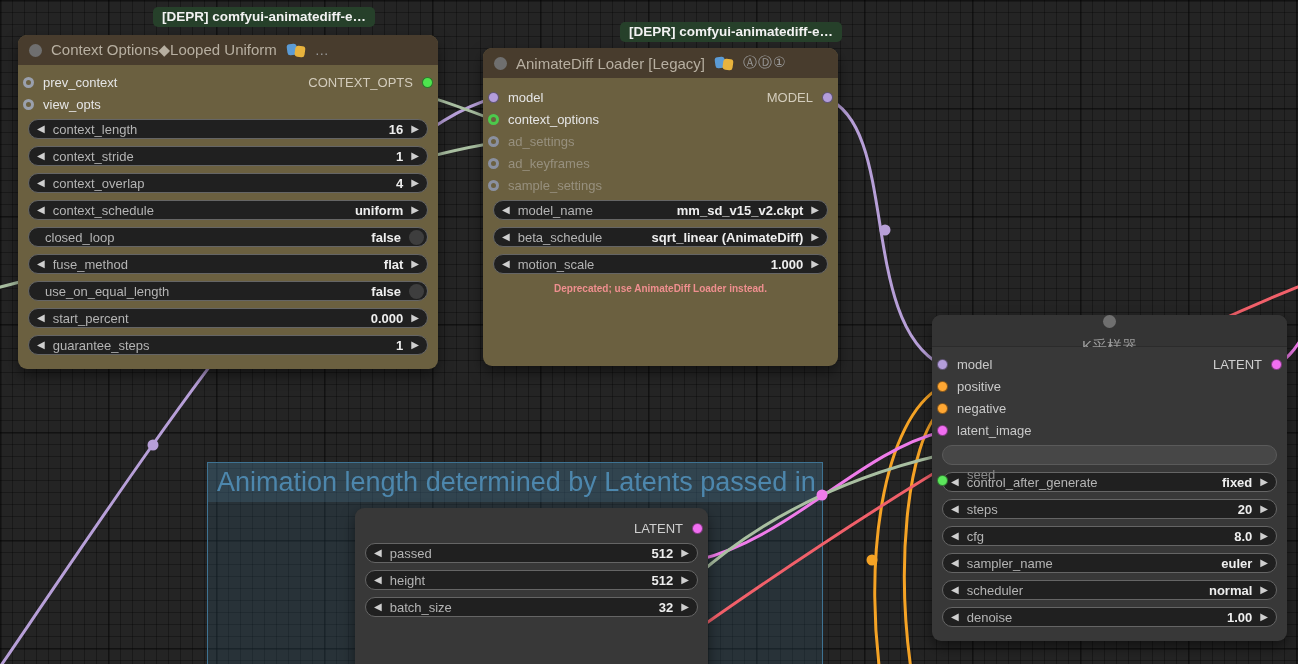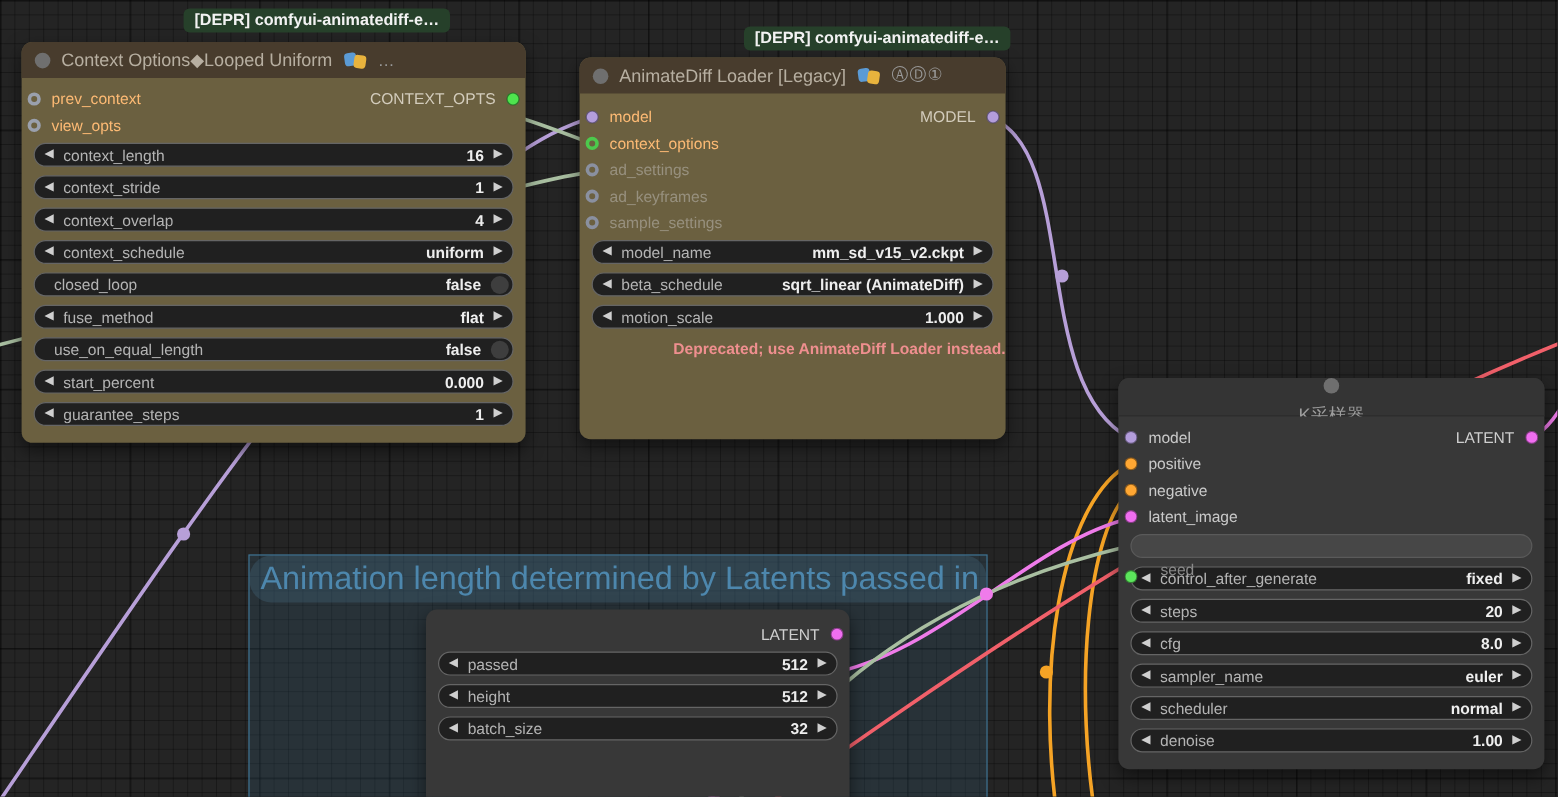--- a/index.html
+++ b/index.html
@@ -30,49 +30,49 @@
   .node.dark{background:#383838;}
   .node.dark .ntitle{background:#343434;color:#9d9d9d;box-shadow:inset 0 -1px 0 #2b2b2b;flex-direction:column;}
   .ndot{width:13px;height:13px;border-radius:50%;background:#6f6f6f;flex:0 0 auto;}
   .title-badges{color:#9a9a9a;font-size:14px;letter-spacing:1px;}
   .nbody{position:relative;}
   .prow{height:22px;display:flex;align-items:center;justify-content:space-between;padding:0 5px;}
   .port{display:flex;align-items:center;gap:9px;font-size:13px;}
   .pdot{width:11px;height:11px;border-radius:50%;box-sizing:border-box;flex:0 0 auto;}
   .pdot.fill{border:1px solid rgba(0,0,0,.45);}
   .pdot.ring{border:3px solid;background:transparent;}
-  .plabel{color:#fdba74;}
+  .plabel{color:#e5e5e5;}
   .dark .plabel{color:#c9c9c9;}
   .plabel.dim{color:#97907e;}
   .port.out .plabel{color:#d3ccbc;}
   .dark .port.out .plabel{color:#cfcfcf;}
   .widgets{padding-top:4px;}
   .widget{height:20px;border-radius:10px;background:#202020;border:1px solid #656565;
     display:flex;align-items:center;font-size:13px;color:#b4b4b4;
     padding:0 8px;margin:0 10px 7px;box-sizing:border-box;white-space:nowrap;}
   .widget .arrow{font-size:10px;color:#cfcfcf;line-height:1;flex:0 0 auto;}
   .widget .wlabel{margin-left:8px;overflow:hidden;}
   .widget .wvalue{margin-left:auto;margin-right:8px;color:#eee;font-weight:bold;}
   .widget .knob{width:15px;height:15px;border-radius:50%;margin-right:-5px;flex:0 0 auto;}
   .widget.plain{background:#474747;border:1px solid #5a5a5a;color:#8a8a8a;}
   .widget.plain .wlabel{margin-left:16px;margin-top:38px;}
-  .warning{text-align:right;font-weight:bold;font-size:13px;margin-top:9px;}
+  .warning{text-align:center;font-weight:bold;font-size:10px;margin-top:9px;}
   .seedport{position:absolute;left:5px;}
   
   .depr-badge{position:absolute;z-index:4;background:#26402a;color:#f2f2f2;font-weight:bold;
     font-size:13.5px;padding:2px 9px 3px;border-radius:5px;white-space:nowrap;}
   .masks-icon{flex:0 0 auto;}
 </style>
 </head>
 <body>
 
 <div class="canvas"></div>
 
 <div class="group" style="border-color: rgb(62, 114, 146);">
-  <div class="group-title" style="color: rgb(77, 135, 173); border-radius: 18px;">Animation length determined by Latents passed in</div>
+  <div class="group-title" style="color: rgb(77, 135, 173);">Animation length determined by Latents passed in</div>
 </div>
 
 <svg class="wires" viewBox="0 0 1298 664">
   <path d="M -50 740 C 130 480, 340 140, 494 98" stroke="#b79fd8"></path>
   <path d="M -20 292 C 150 252, 370 162, 494 143" stroke="#a9bfa1"></path>
   <path d="M 366 84 C 405 86, 455 105, 494 120" stroke="#a9bfa1"></path>
   <path d="M 826 98 C 900 128, 858 320, 941 365" stroke="#b79fd8"></path>
   <path d="M 884 700 C 860 560, 884 418, 941 387" stroke="#f5a325"></path>
   <path d="M 916 700 C 892 570, 908 440, 941 410" stroke="#f5a325"></path>
   <path d="M 560 720 C 588 665, 645 588, 698 560" stroke="#ef7bea"></path>

